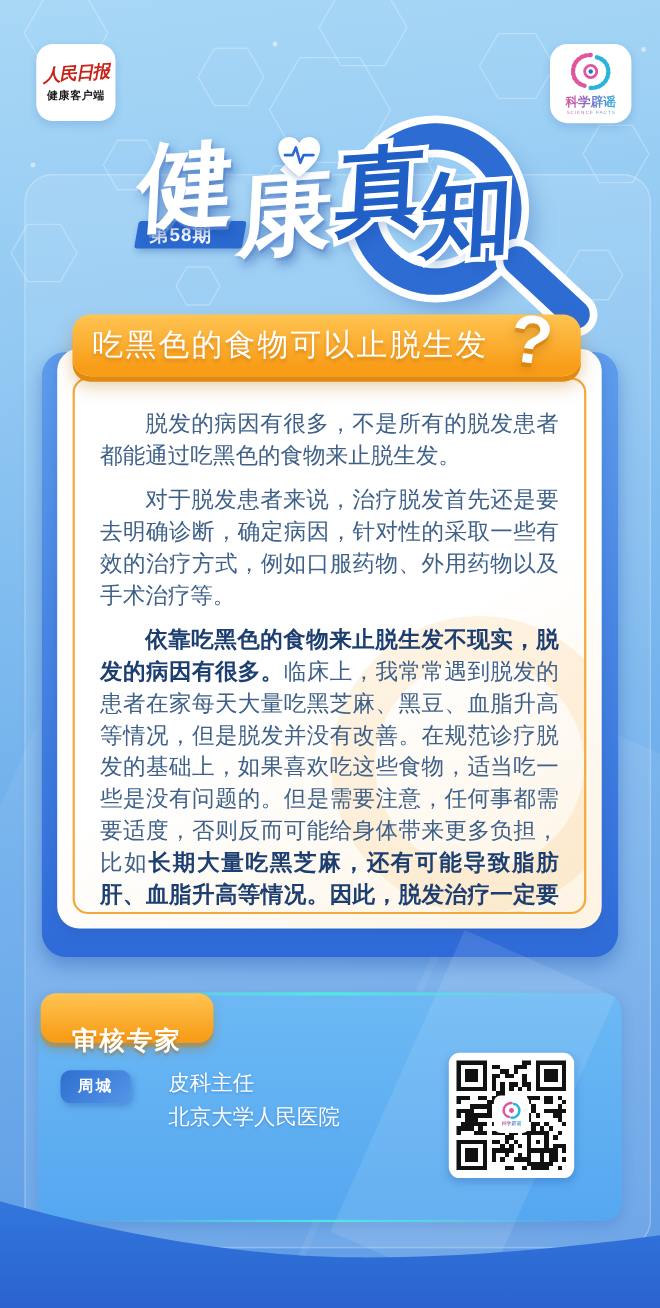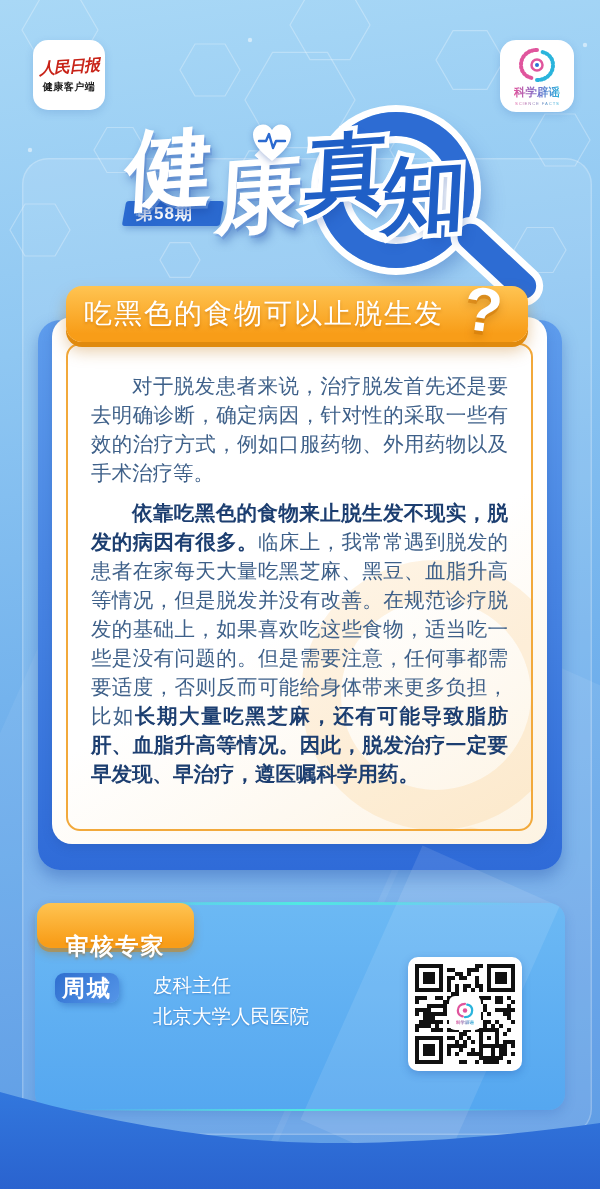--- a/index.html
+++ b/index.html
@@ -85,21 +85,21 @@
   .expert-panel .glow-bottom{bottom:-1px;}
   .expert-panel .sheen{position:absolute;right:60px;top:-40px;width:150px;height:300px;
     background:rgba(255,255,255,.10);transform:rotate(24deg);}
   .expert-badge{position:absolute;left:2px;top:0;width:157px;height:45px;border-radius:14px;
     background:linear-gradient(180deg,#ffc452 0%,#f89d18 90%);display:flex;align-items:center;justify-content:center;
     box-shadow:0 4px 0 rgba(214,133,10,.5),0 6px 10px rgba(170,95,0,.3);}
   .expert-badge span{color:#fff;font-weight:bold;font-size:23px;letter-spacing:2px;text-shadow:0 2px 2px rgba(185,100,0,.4);margin-top:42px;}
   .name-chip{position:absolute;left:20px;top:70px;width:64px;height:30px;border-radius:9px;
     background:linear-gradient(135deg,#2e6ecf,#5596e8);display:flex;align-items:center;justify-content:center;
     box-shadow:2px 3px 6px rgba(25,75,165,.35);}
-  .name-chip span{color:#fff;font-weight:bold;font-size:23px;letter-spacing:2px;}
+  .name-chip span{color:#fff;font-weight:bold;font-size:14px;letter-spacing:2px;}
   .org{position:absolute;left:118px;top:67px;color:#fff;font-size:19.5px;line-height:31px;
     text-shadow:0 1px 2px rgba(30,90,170,.45);}
   .qr-box{position:absolute;left:373px;top:54px;width:114px;height:114px;background:#fff;border-radius:10px;
     padding:7px;box-shadow:0 3px 8px rgba(25,75,165,.3);}
   .qr-logo{position:absolute;left:41px;top:39px;width:32px;height:34px;background:#fff;border-radius:6px;
     display:flex;flex-direction:column;align-items:center;justify-content:center;}
   .qr-logo .lbl{font-size:5px;font-weight:bold;background:linear-gradient(90deg,#e0559d,#2ab4dc);
     -webkit-background-clip:text;background-clip:text;color:transparent;transform:scale(.9);}
   
   .footer-svg{position:absolute;left:0;top:1069px;z-index:7;}
@@ -173,20 +173,21 @@
     <span class="qtext">吃黑色的食物可以止脱生发</span>
     <span class="qmark">?</span>
   </div>
 
   <div class="card-panel"></div>
   <div class="card">
     <div class="card-border">
       <div class="wm-ring"></div>
       <div class="wm-handle"></div>
       <div class="article">
+          <p><span>脱发的病因有很多，不是所有的脱发患者都能通过吃黑色的食物来止脱生发。</span></p>
           <p><span>对于脱发患者来说，治疗脱发首先还是要去明确诊断，确定病因，针对性的采取一些有效的治疗方式，例如口服药物、外用药物以及手术治疗等。</span></p>
           <p><span class="b">依靠吃黑色的食物来止脱生发不现实，脱发的病因有很多。</span><span>临床上，我常常遇到脱发的患者在家每天大量吃黑芝麻、黑豆、血脂升高等情况，但是脱发并没有改善。在规范诊疗脱发的基础上，如果喜欢吃这些食物，适当吃一些是没有问题的。但是需要注意，任何事都需要适度，否则反而可能给身体带来更多负担，比如</span><span class="b">长期大量吃黑芝麻，还有可能导致脂肪肝、血脂升高等情况。因此，脱发治疗一定要早发现、早治疗，遵医嘱科学用药。</span></p>
         </div>
     </div>
   </div>
 
   <section class="expert-panel">
     <div class="sheen"></div>
     <div class="glow-top"></div>
     <div class="glow-bottom"></div>

